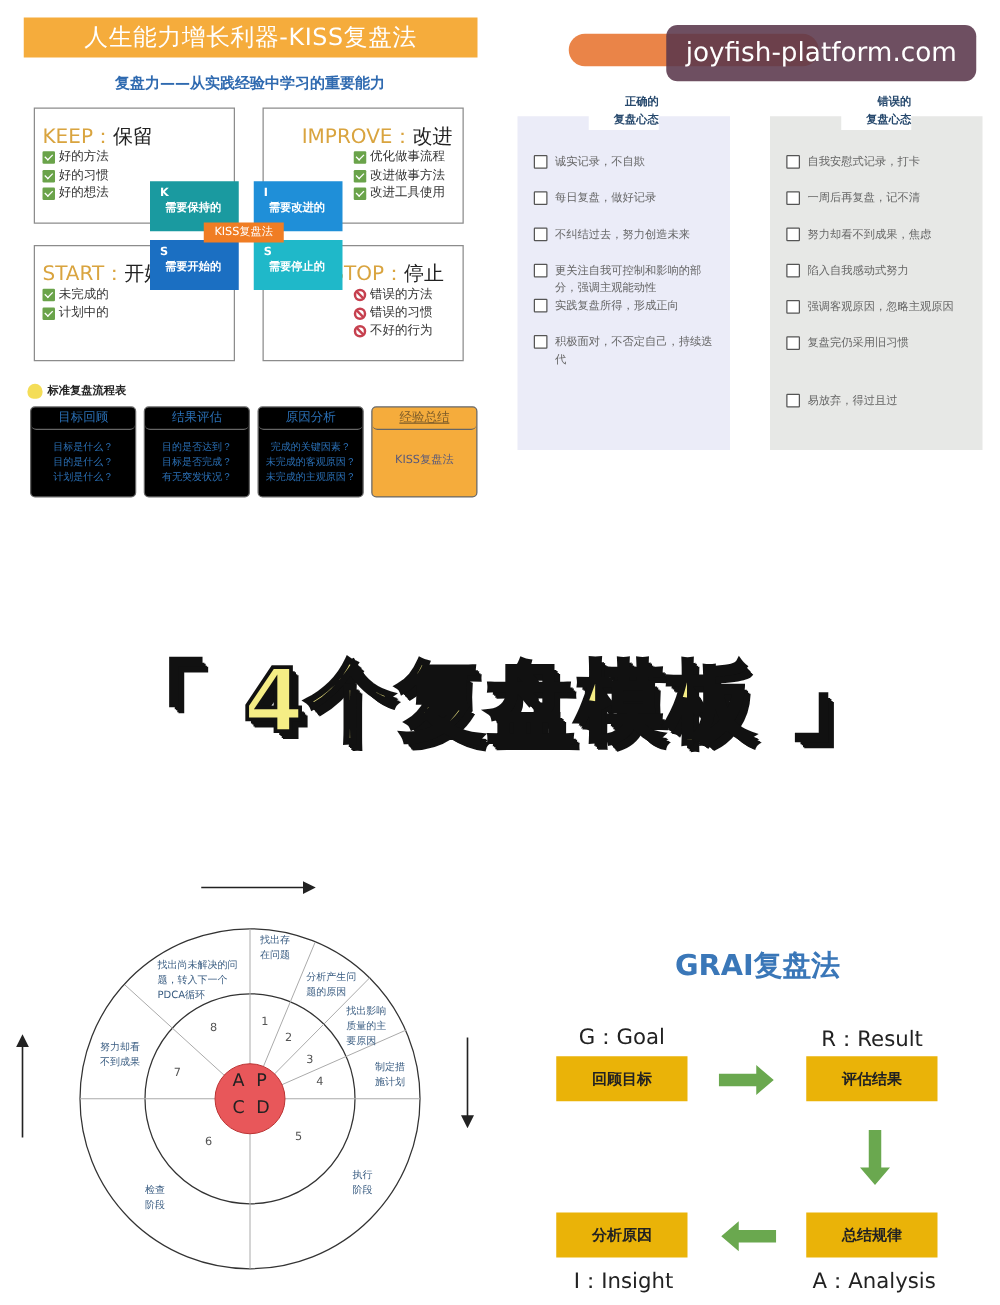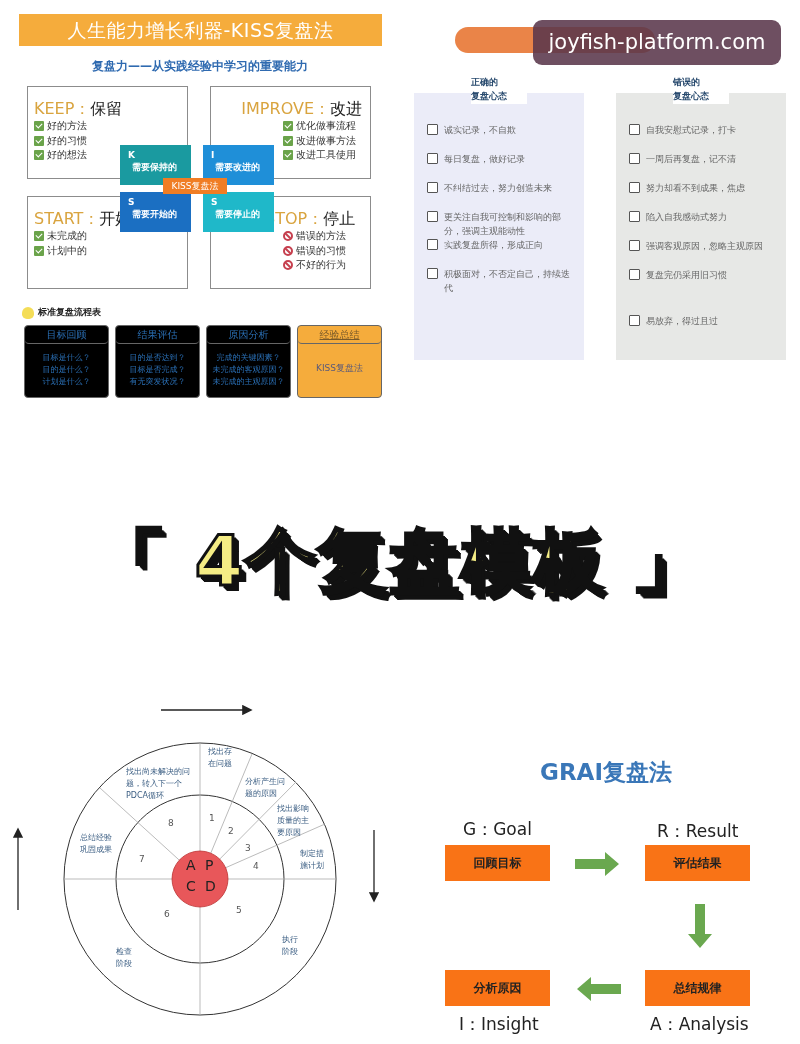--- a/index.html
+++ b/index.html
@@ -32,40 +32,40 @@
   .fcard.orange { background: #f5ac3c; }
   .fcard.orange .fh { color: #7a5a29; text-decoration: underline; }
   .fcard.orange .fb { padding-top: 18px; font-size: 9px; color: #5a5a7a; }
 
   
   .pill { position: absolute; left: 455px; top: 27px; width: 200px; height: 26px; background: #ea8448; border-radius: 13px; }
   .watermark { position: absolute; left: 533px; top: 20px; width: 248px; height: 45px; background: rgba(90,55,75,0.88); border-radius: 9px; color: #fff; font-size: 21px; line-height: 45px; text-align: center; font-family: "DejaVu Sans", sans-serif; }
   .mind-col { position: absolute; top: 93px; width: 170px; height: 267px; }
   .mind-col.good { left: 414px; background: #ebecf8; }
   .mind-col.bad { left: 616px; width: 170px; background: #e7e8e6; }
-  .mind-head { position: absolute; top: -20px; left: 50%; transform: translateX(-50%); width: 56px; background: #fff; text-align: left; font-size: 9px; font-weight: bold; color: #27496d; line-height: 14px; padding: 2px 0 1px; }
+  .mind-head { position: absolute; top: -20px; left: 50%; transform: translateX(-50%); width: 56px; background: #fff; text-align: right; font-size: 9px; font-weight: bold; color: #27496d; line-height: 14px; padding: 2px 0 1px; }
   .mind-list { list-style: none; position: absolute; left: 13px; top: 30px; right: 6px; font-size: 9px; color: #666; }
   .mind-list li { display: flex; align-items: flex-start; line-height: 14px; }
   .box { width: 11px; height: 11px; border: 1.5px solid #555; border-radius: 1px; margin-right: 6px; margin-top: 1px; flex: none; background: #fff; }
 
   
   .big-title { position: absolute; left: 0; top: 515px; width: 800px; text-align: center; font-size: 70px; font-weight: bold; color: #f5ed85; letter-spacing: 2px;
     -webkit-text-stroke: 3px #111; text-shadow: 6px 6px 0 #111, 5px 5px 0 #111, 4px 4px 0 #111, 3px 3px 0 #111; font-family: "DejaVu Sans", sans-serif; }
 
   
   .pdca { position: absolute; left: 0; top: 690px; width: 400px; height: 354px; }
   .pdca svg { position: absolute; left: 0; top: 0; }
   .ptxt { position: absolute; font-size: 8px; color: #3a5d82; line-height: 12px; text-align: left; }
   .pnum { position: absolute; font-size: 9px; color: #555; }
   .pletter { position: absolute; font-size: 14px; color: #222; }
 
   
   .grai-title { position: absolute; left: 540px; top: 757px; font-size: 23px; font-weight: bold; color: #3a77b8; }
   .glabel { position: absolute; font-size: 17px; color: #222; }
-  .gbox { position: absolute; width: 105px; height: 36px; background: #f97316; color: #222; font-size: 12px; font-weight: bold; text-align: center; line-height: 36px; }
+  .gbox { position: absolute; width: 105px; height: 36px; background: #eab308; color: #222; font-size: 12px; font-weight: bold; text-align: center; line-height: 36px; }
   .garrow { position: absolute; }
 </style>
 </head>
 <body>
 
 <div>
   <div class="kiss-banner">人生能力增长利器-KISS复盘法</div>
   <div class="kiss-subtitle">复盘力——从实践经验中学习的重要能力</div>
 
   <div class="kbox" style="left:27px;top:86px;width:161px;height:93px;">
@@ -305,21 +305,21 @@
   <span class="pnum" style="left:164px;top:219px;">6</span>
   <span class="pnum" style="left:139px;top:164px;">7</span>
   <span class="pnum" style="left:168px;top:128px;">8</span>
 
   <div class="ptxt" style="left:208px;top:56px;width:30px;">找出存在问题</div>
   <div class="ptxt" style="left:245px;top:86px;width:46px;">分析产生问题的原因</div>
   <div class="ptxt" style="left:277px;top:113px;width:34px;">找出影响质量的主要原因</div>
   <div class="ptxt" style="left:300px;top:158px;width:28px;">制定措施计划</div>
   <div class="ptxt" style="left:282px;top:244px;width:20px;">执行阶段</div>
   <div class="ptxt" style="left:116px;top:256px;width:20px;">检查阶段</div>
-  <div class="ptxt" style="left:80px;top:142px;width:36px;">总结经验巩固成果</div>
+  <div class="ptxt" style="left:80px;top:142px;width:36px;">努力却看不到成果</div>
   <div class="ptxt" style="left:126px;top:76px;width:68px;">找出尚未解决的问题，转入下一个PDCA循环</div>
 </div>
 
 <div>
   <div class="grai-title">GRAI复盘法</div>
 
   <div class="glabel" style="left:463px;top:818px;">G：Goal</div>
   <div class="gbox" style="left:445px;top:845px;">回顾目标</div>
 
   <div class="glabel" style="left:657px;top:820px;">R：Result</div>

